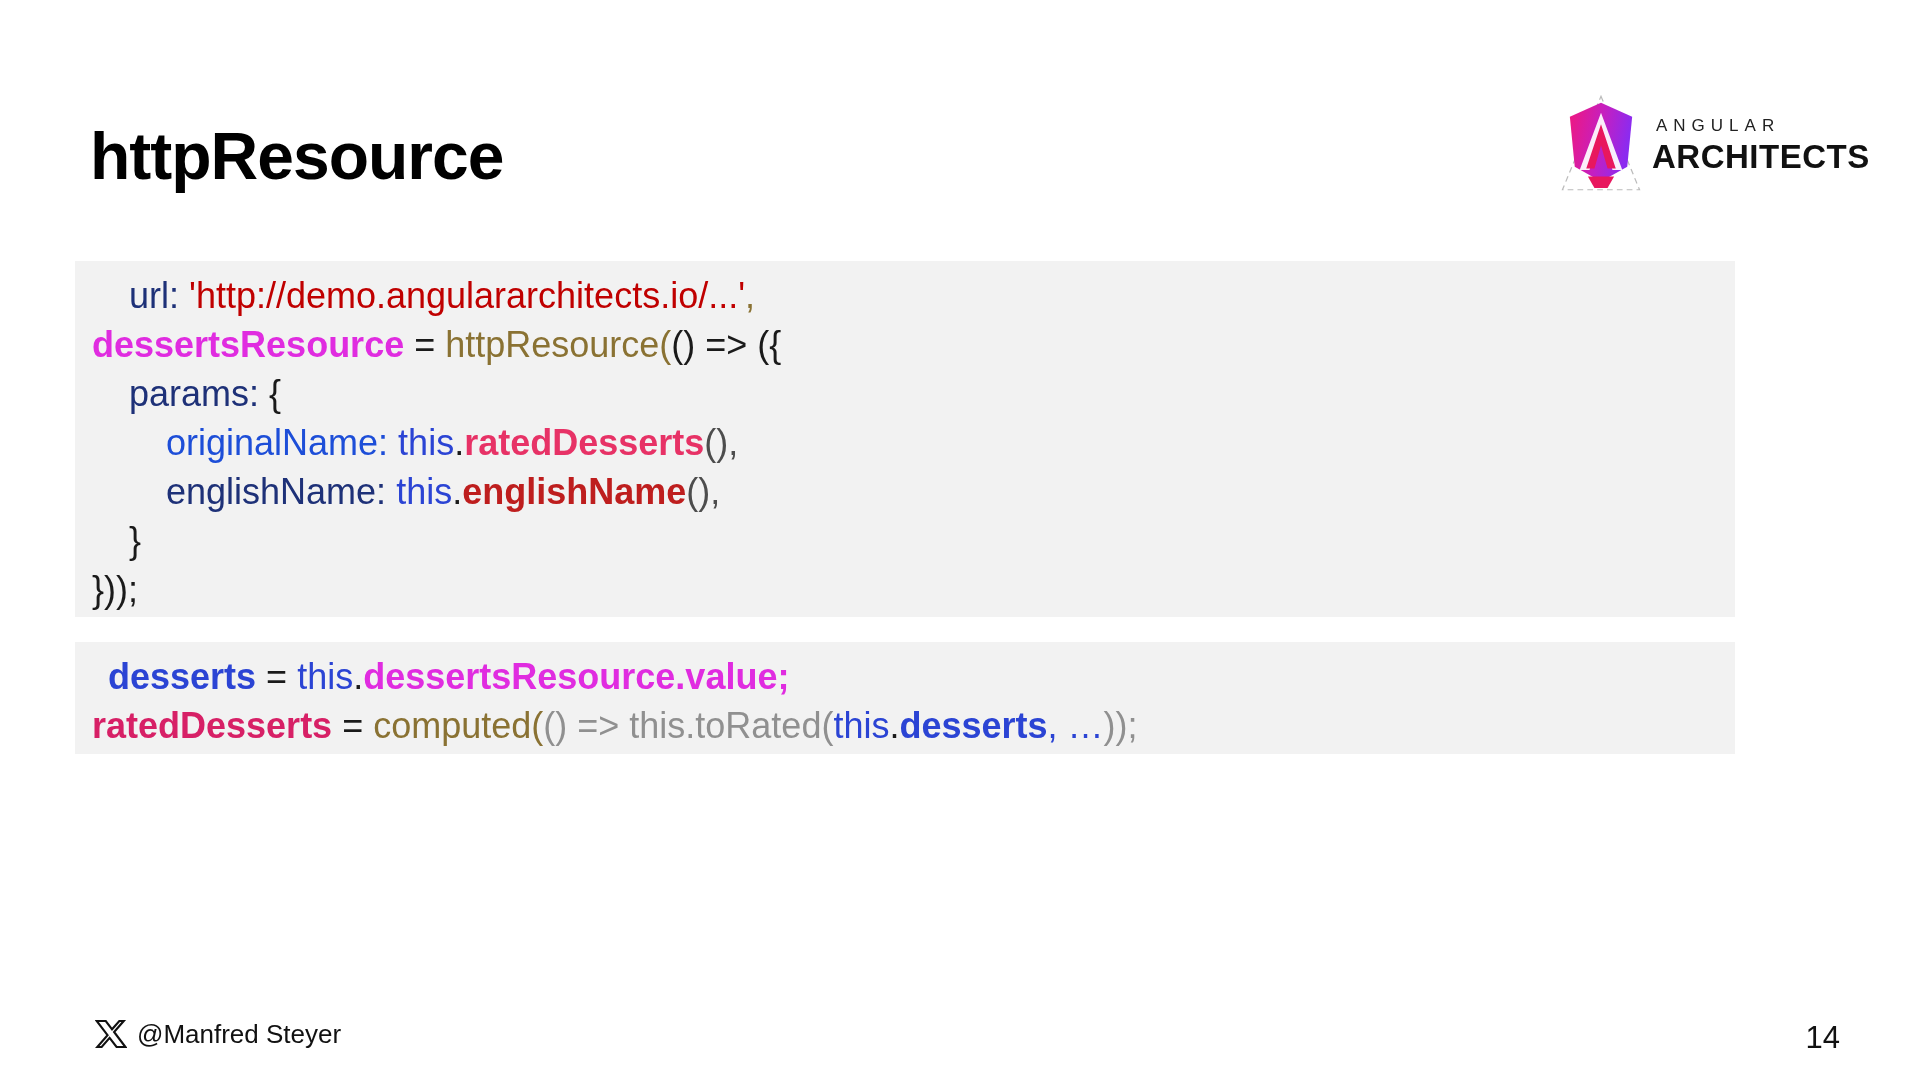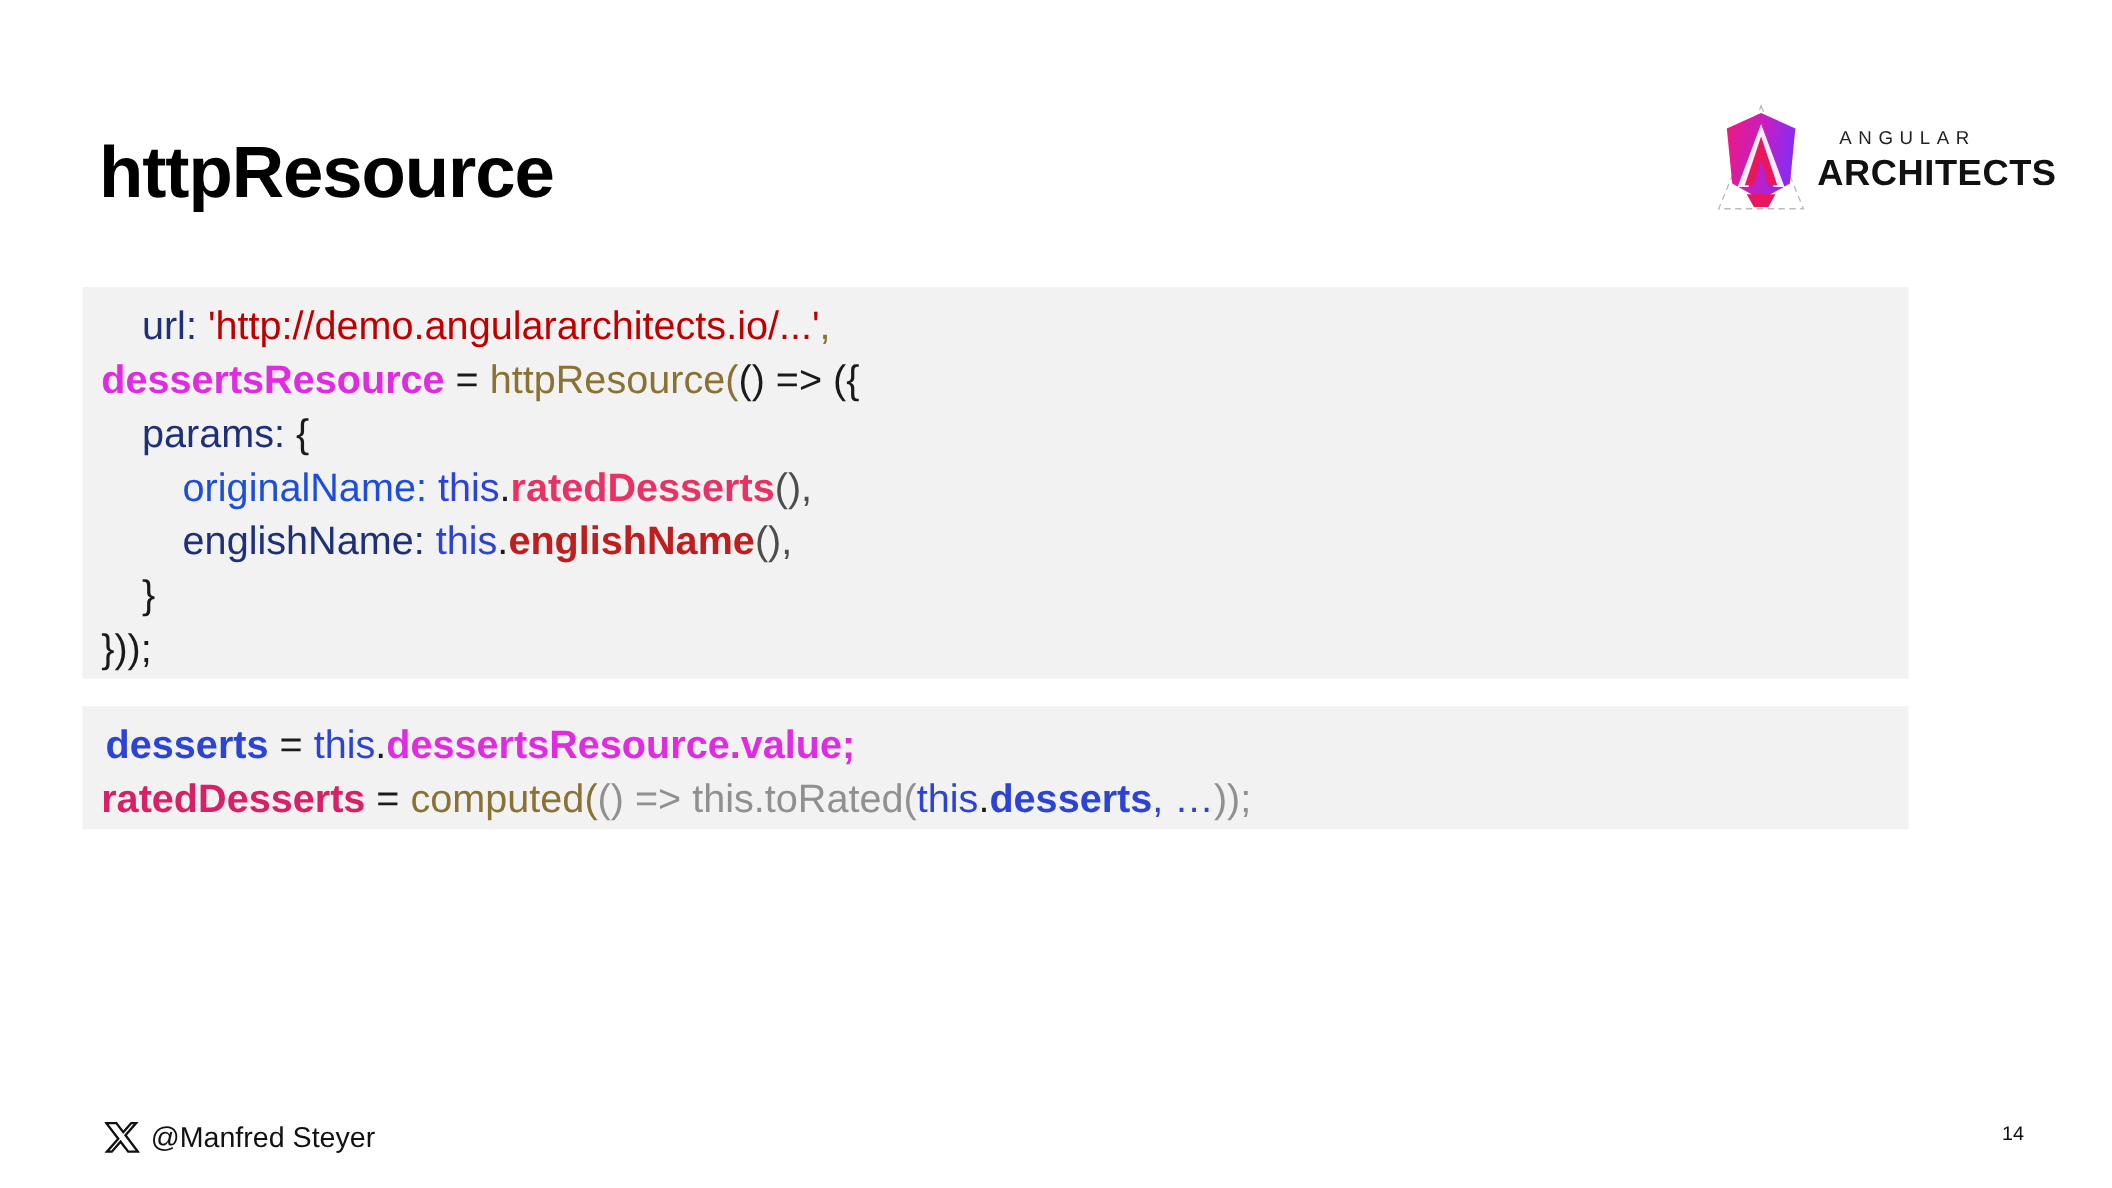--- a/index.html
+++ b/index.html
@@ -29,21 +29,21 @@
     display: flex;
     align-items: center;
   }
   .logo-emblem { width: 82px; height: 104px; flex: 0 0 auto; }
   .logo-text { margin-left: 10px; display: flex; flex-direction: column; justify-content: center; padding-top: 6px; }
   .logo-brand-top {
     font-size: 17px;
     font-weight: 500;
     letter-spacing: 6px;
     color: #222222;
-    margin-left: 20px;
+    margin-left: 4px;
   }
   .logo-brand-bottom {
     font-size: 33px;
     font-weight: 800;
     letter-spacing: 0.5px;
     color: #111111;
     margin-top: 2px;
   }
 
   
@@ -72,21 +72,21 @@
   }
   .x-icon { width: 32px; height: 32px; }
   .handle-text {
     margin-left: 10px;
     font-size: 26px;
     color: #111111;
   }
   .page-number {
     position: absolute;
     right: 80px; top: 1020px;
-    font-size: 18px;
+    font-size: 31px;
     color: #111111;
   }
 </style>
 </head>
 <body>
 
 <div class="slide">
 
   <h1 class="page-title">httpResource</h1>
 
@@ -119,21 +119,21 @@
       <div class="code-line" style="margin-left: 37px;"><span style="color: rgb(30, 49, 120);">url: </span><span style="color: rgb(192, 0, 0);">'http://demo.angulararchitects.io/...'</span><span style="color: rgb(138, 114, 51);">,</span></div>
       <div class="code-line" style="margin-left: 0px;"><span class="b" style="color: rgb(224, 44, 224);">dessertsResource</span><span style="color: rgb(26, 26, 26);"> = </span><span style="color: rgb(138, 114, 51);">httpResource(</span><span style="color: rgb(26, 26, 26);">() =&gt; ({</span></div>
       <div class="code-line" style="margin-left: 37px;"><span style="color: rgb(30, 49, 120); margin-top: 20px;">params: </span><span style="color: rgb(26, 26, 26);">{</span></div>
       <div class="code-line" style="margin-left: 74px;"><span style="color: #1d4ed8;">originalName: </span><span style="color: rgb(43, 68, 212);">this</span><span style="color: rgb(26, 26, 26);">.</span><span class="b" style="color: rgb(231, 50, 102);">ratedDesserts</span><span style="color: rgb(77, 77, 77);">(),</span></div>
       <div class="code-line" style="margin-left: 74px;"><span style="color: rgb(30, 49, 120);">englishName: </span><span style="color: rgb(43, 68, 212);">this</span><span style="color: rgb(26, 26, 26);">.</span><span class="b" style="color: rgb(190, 30, 30);">englishName</span><span style="color: rgb(77, 77, 77);">(),</span></div>
       <div class="code-line" style="margin-left: 37px;"><span style="color: rgb(26, 26, 26);">}</span></div>
       <div class="code-line" style="margin-left: 0px;"><span style="color: rgb(26, 26, 26);">}));</span></div>
     </div>
 
   <div class="code-block code-block-2" style="background: rgb(242, 242, 242);">
-      <div class="code-line" style="margin-left: 4px;"><span class="b" style="color: rgb(43, 68, 212);">desserts</span><span style="color: rgb(26, 26, 26);"> = </span><span style="color: rgb(43, 68, 212);">this</span><span style="color: rgb(26, 26, 26);">.</span><span class="b" style="color: rgb(224, 44, 224);">dessertsResource.value;</span></div>
+      <div class="code-line" style="margin-left: 16px;"><span class="b" style="color: rgb(43, 68, 212);">desserts</span><span style="color: rgb(26, 26, 26);"> = </span><span style="color: rgb(43, 68, 212);">this</span><span style="color: rgb(26, 26, 26);">.</span><span class="b" style="color: rgb(224, 44, 224);">dessertsResource.value;</span></div>
       <div class="code-line" style="margin-left: 0px;"><span class="b" style="color: rgb(215, 32, 102);">ratedDesserts</span><span style="color: rgb(26, 26, 26);"> = </span><span style="color: rgb(138, 114, 51);">computed(</span><span style="color: rgb(144, 144, 144);">() =&gt; this.toRated(</span><span style="color: rgb(43, 68, 212);">this</span><span style="color: rgb(26, 26, 26);">.</span><span class="b" style="color: rgb(43, 68, 212);">desserts</span><span style="color: rgb(43, 68, 212);">, …</span><span style="color: rgb(144, 144, 144);">));</span></div>
     </div>
 
   <div class="footer-handle">
     <svg class="x-icon" viewBox="0 0 24 24" xmlns="http://www.w3.org/2000/svg">
       <path d="M18.244 2.25h3.308l-7.227 8.26 8.502 11.24H16.17l-5.214-6.817L4.99 21.75H1.68l7.73-8.835L1.254 2.25H8.08l4.713 6.231 5.451-6.231z" fill="none" stroke="#111111" stroke-width="1.6"></path>
     </svg>
     <span class="handle-text">@Manfred Steyer</span>
   </div>
 

